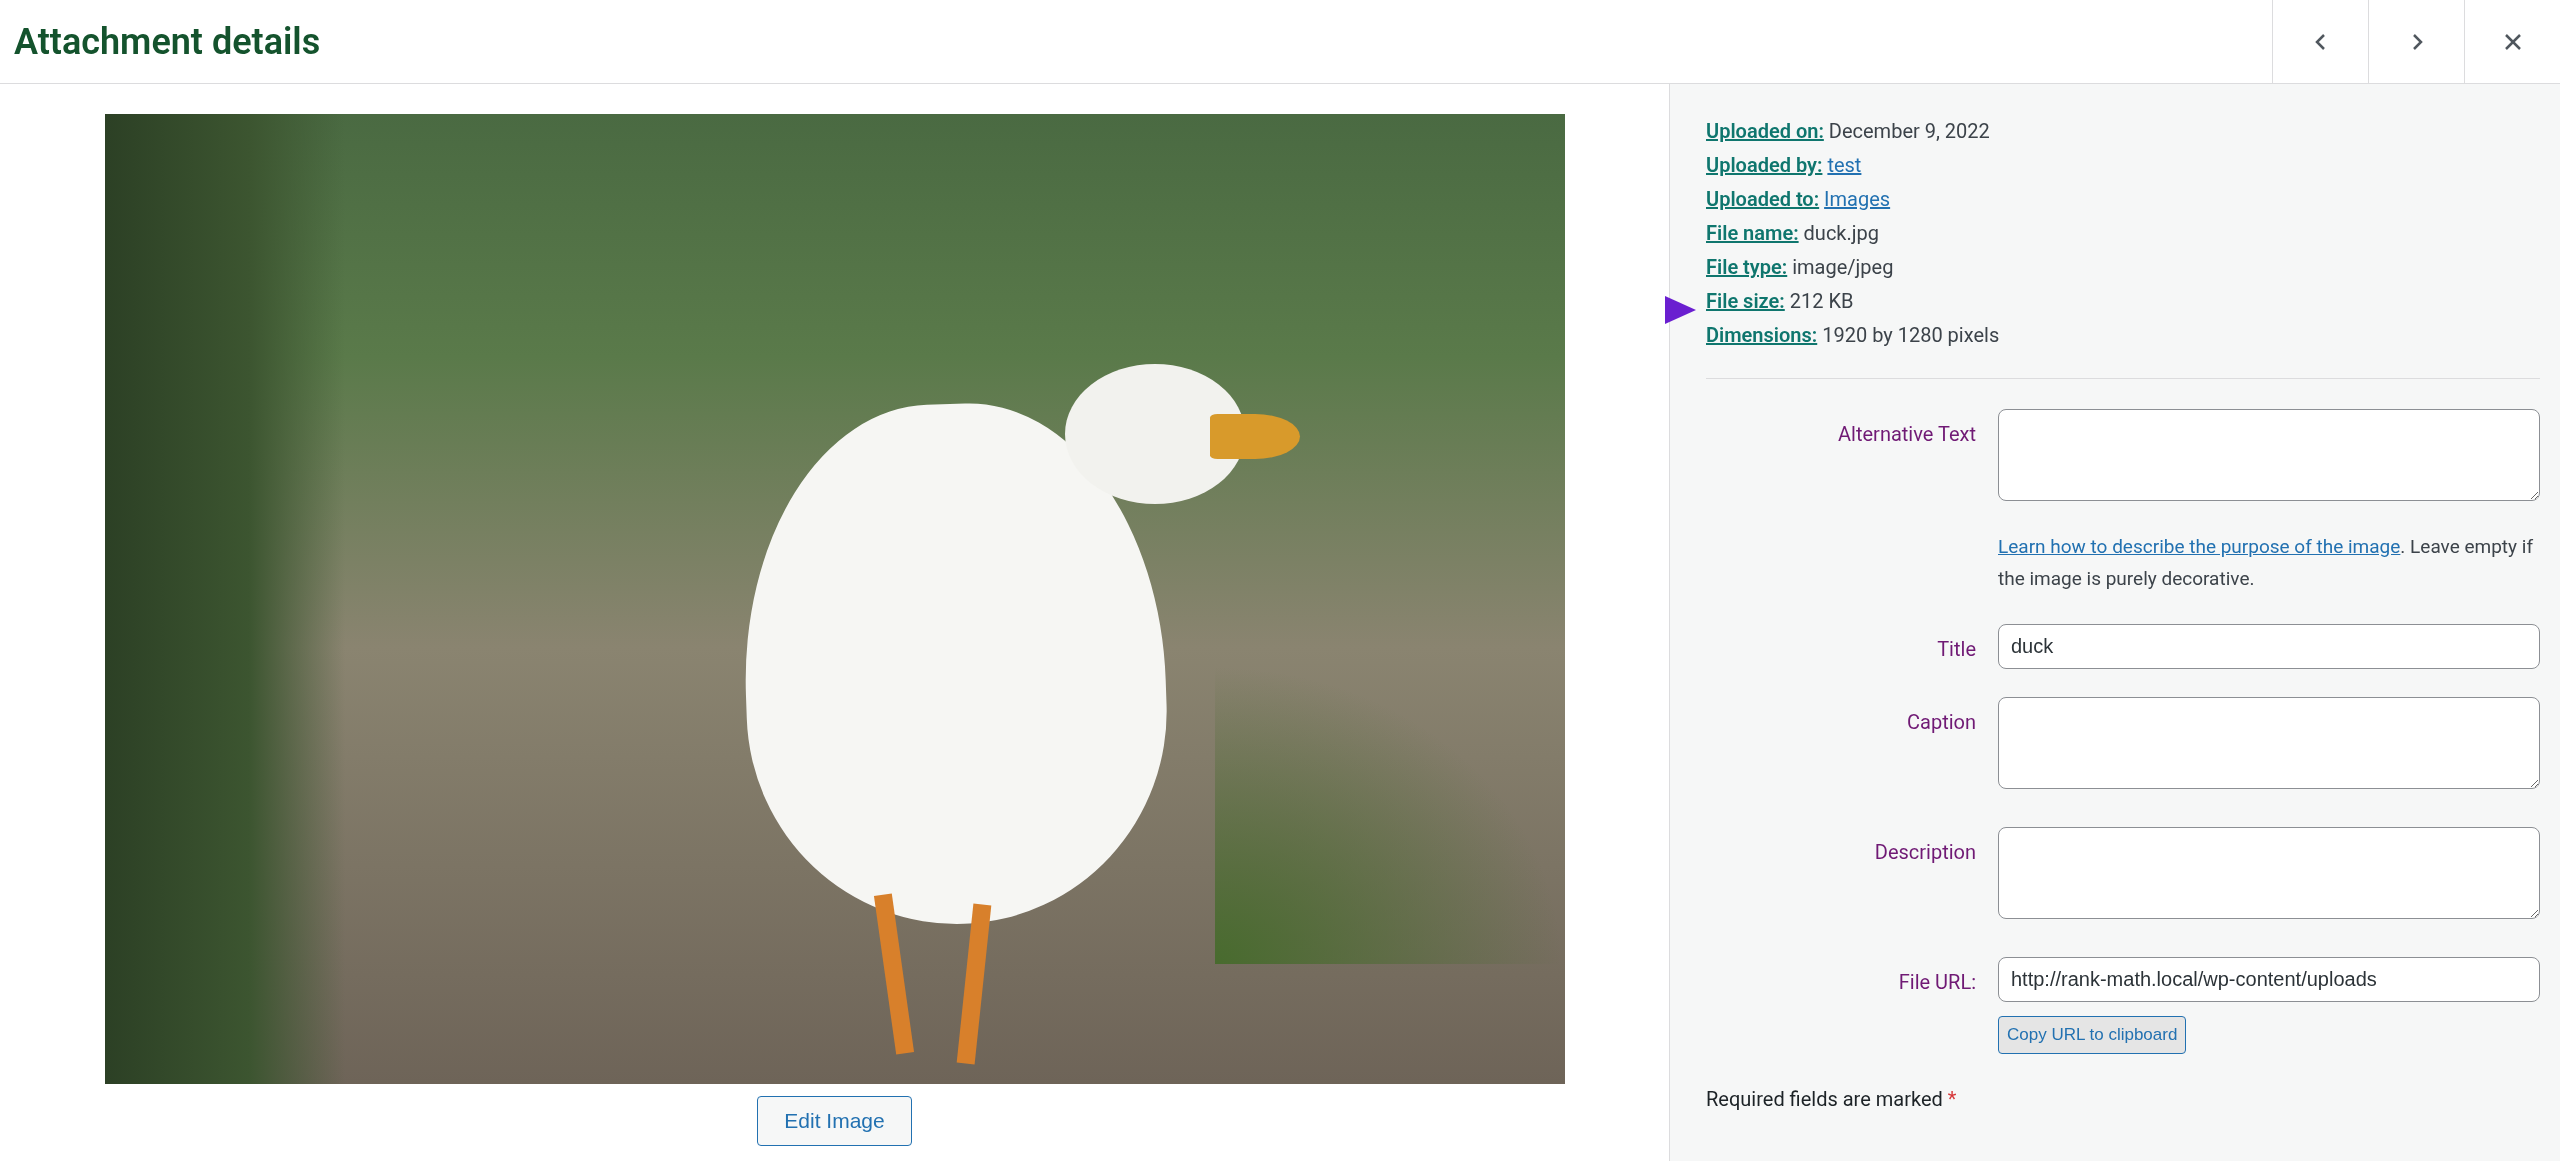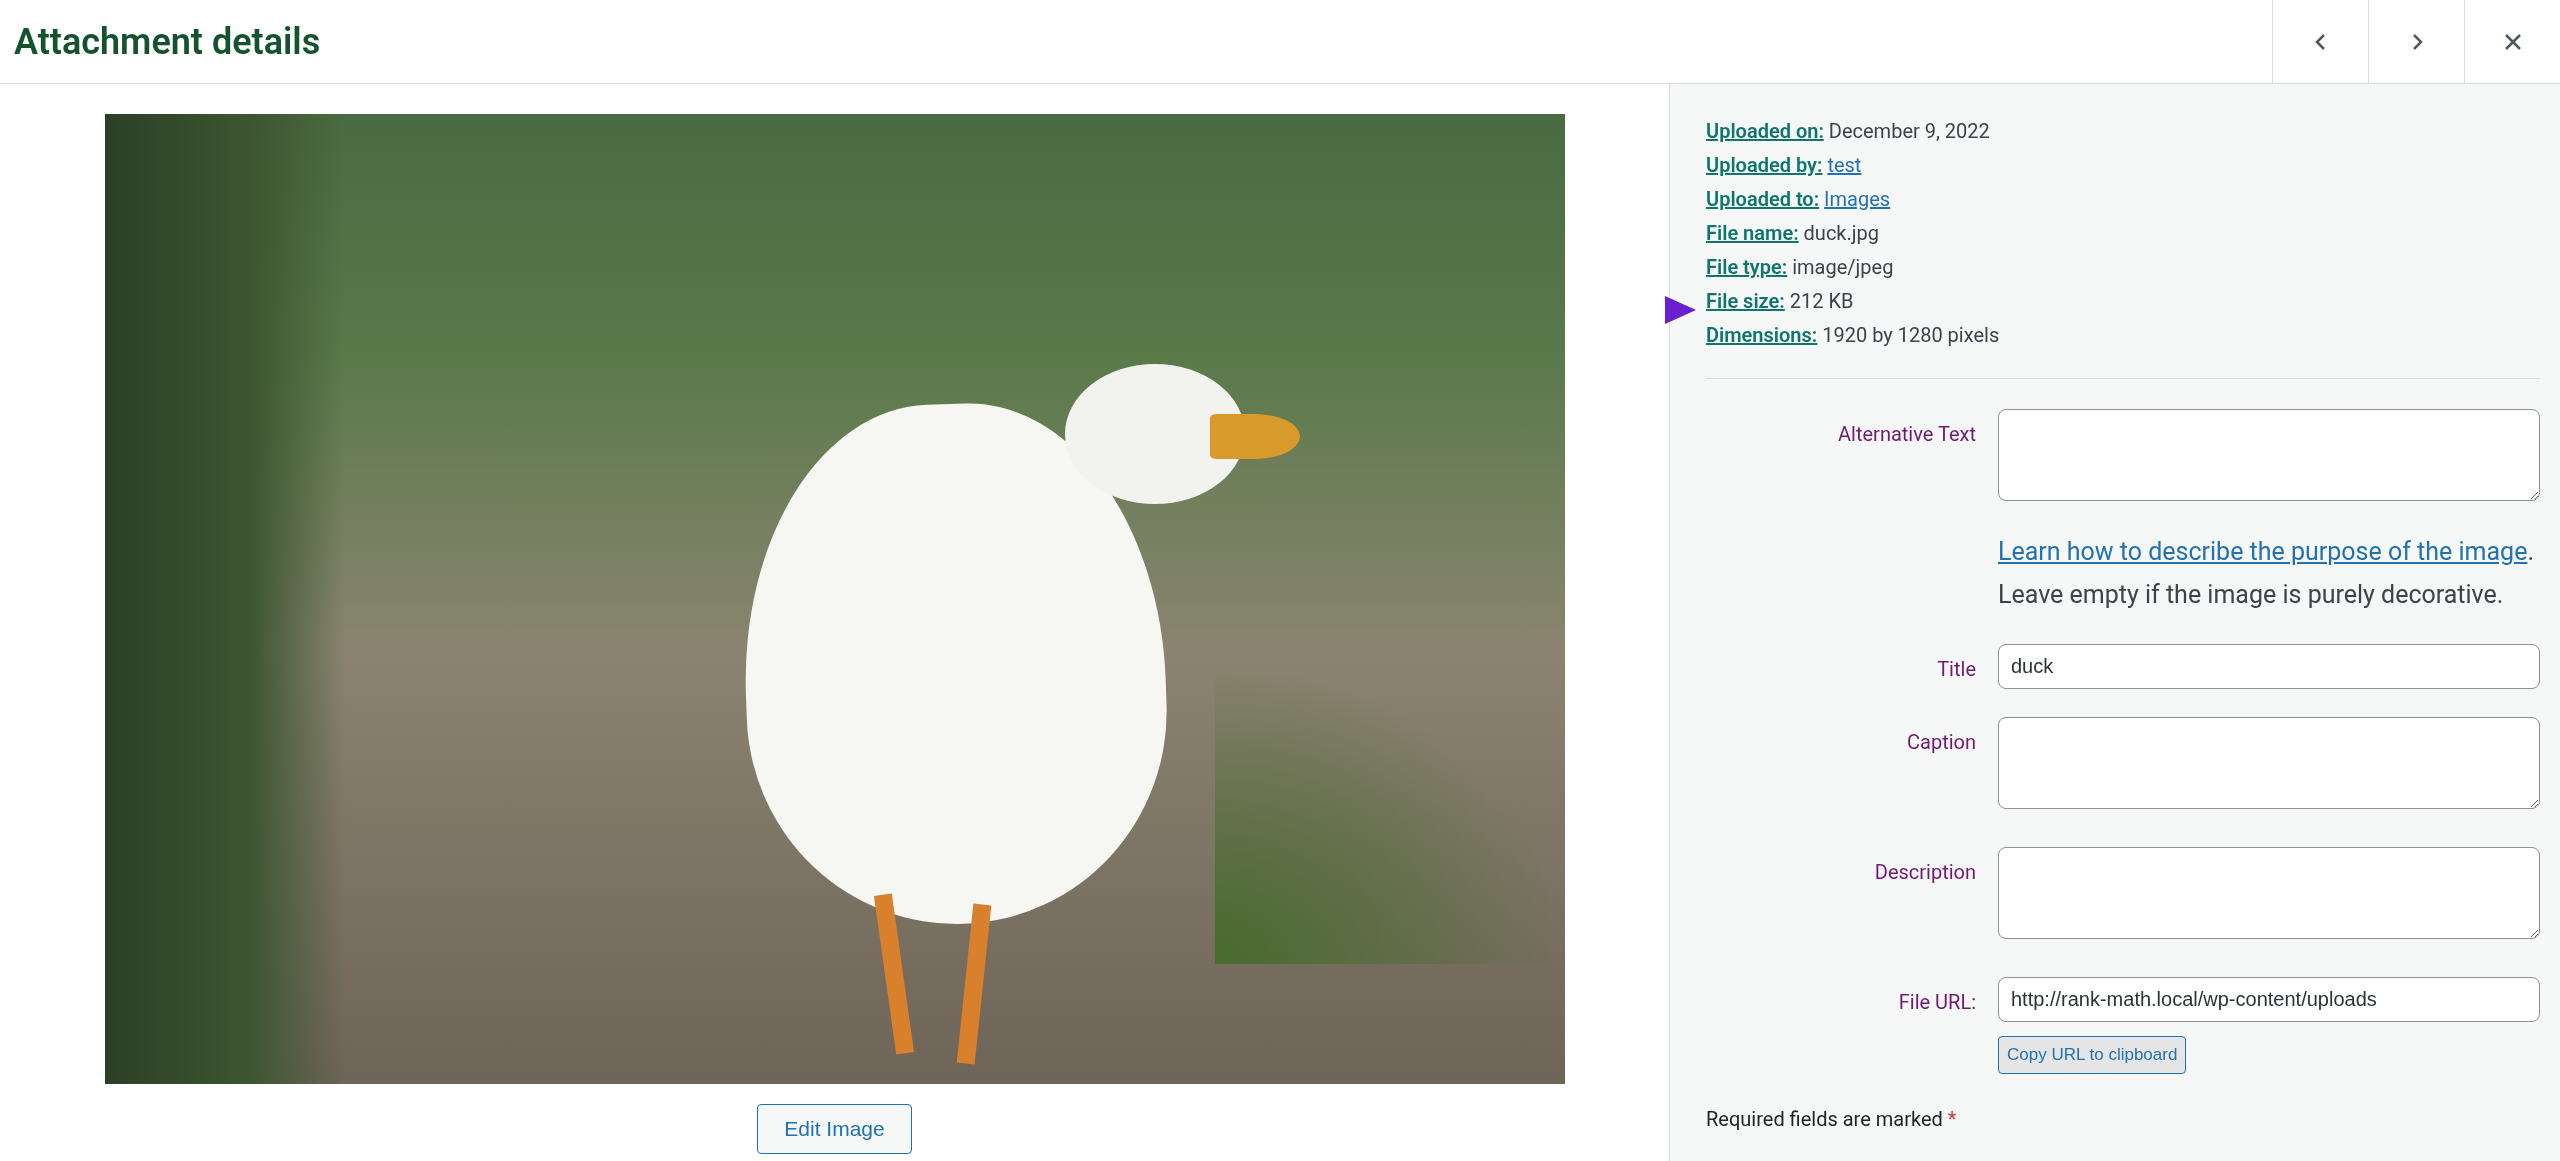--- a/index.html
+++ b/index.html
@@ -84,21 +84,21 @@
   }
   .duck-leg1, .duck-leg2 {
     position:absolute; width:18px; height:160px; background:#d8802b;
   }
   .duck-leg1 { left:780px; top:780px; transform:rotate(-8deg); }
   .duck-leg2 { left:860px; top:790px; transform:rotate(6deg); }
   .foliage-left { position:absolute; left:0; top:0; width:240px; height:100%;
     background:linear-gradient(90deg,#2c4025,#3c5530 60%,transparent); }
   .grass-right { position:absolute; right:0; top:550px; width:350px; height:300px;
     background:radial-gradient(ellipse at bottom left,#486b2e,transparent 70%); }
-  .edit-btn-wrap { margin-top:20px;text-decoration:underline; }
+  .edit-btn-wrap { margin-top:12px;text-decoration:underline; }
   .edit-image-btn {
     border:1px solid #2271b1; color:#2271b1; background:#f6f7f7;
     padding:12px 26px; font-size:21px; border-radius:4px; cursor:pointer;
   }
   .details-pane {
     flex:1; padding:30px 20px 0 36px; background:#f6f7f7; overflow-y:auto;
     font-size:20px; line-height:1.7;
   }
   .meta-list { }
   .meta-list div { }
@@ -110,21 +110,21 @@
   .field-control { flex:1; }
   .field-control input[type=text],
   .field-control textarea {
     width:100%; max-width:552px; border:1px solid #8c8f94; border-radius:8px;
     padding:10px 12px; font-size:20px; background:#fff; color:#2c3338;
   }
   .field-control textarea { min-height:92px; resize:vertical; }
   .alt-textarea { min-height:94px; }
   .desc-textarea { min-height:116px; }
   .caption-textarea { min-height:118px; }
-  .help-text { font-size:25px; margin-top:20px; max-width:552px; }
+  .help-text { font-size:19px; margin-top:20px; max-width:552px; }
   .help-text a { color:#2271b1; text-decoration:underline; }
   .copy-btn { margin-top:14px; border:1px solid #2271b1; color:#2271b1;
     background:#e5e5e5; padding:8px 8px; font-size:17px; border-radius:4px; cursor:pointer; }
   .required-note { margin-top:20px; font-size:20px; color:#1d2327; }
   .required-asterisk { color:#d63638; }
   .arrow-annotation {
     position:absolute; left:1590px; top:206px; width:110px; height:40px;
   }
   .arrow-annotation svg { width:100%; height:100%; }
 </style>

